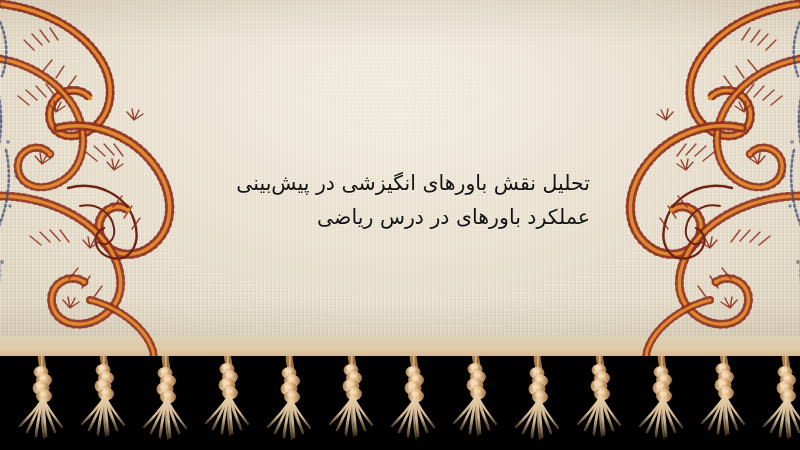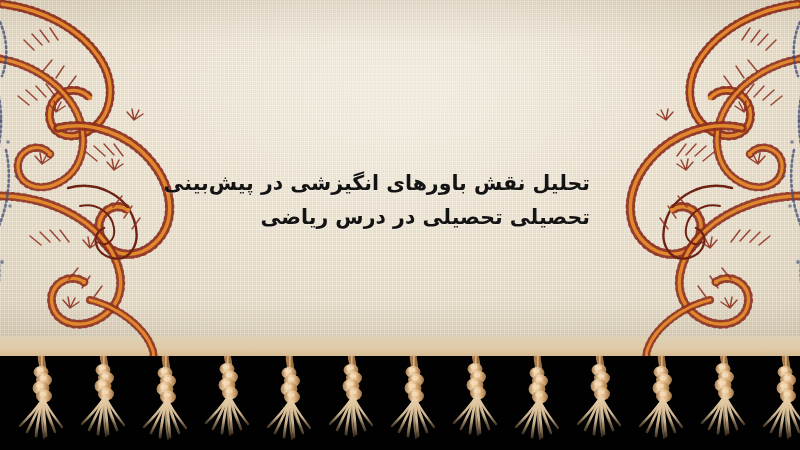--- a/index.html
+++ b/index.html
@@ -57,21 +57,21 @@
   .title-block{
     position:absolute;
     right:210px; top:166px; width:376px;
     text-align:right;
     direction:rtl;
   }
   .title-line{
     color:#131313;
     font-size:20.5px;
     line-height:34px;
-    font-weight:700;
+    font-weight:400;
     letter-spacing:0px;
     white-space:nowrap;
     text-shadow:0 1px 0 rgba(255,255,255,.28);
   }
 
   
   .fringe-band{
     position:absolute;left:0;top:356px;width:800px;height:94px;
     background:#010101;
     overflow:hidden;
@@ -260,21 +260,21 @@
         <circle cx="96" cy="98" r="2.2"></circle>
           <circle cx="56" cy="154" r="2.2"></circle>
         <circle cx="134" cy="210" r="2.2"></circle>
           <circle cx="90" cy="282" r="2.2"></circle>
       </g>
     </g>
   </svg>
 
   <div class="title-block">
     <div class="title-line">تحلیل نقش باورهای انگیزشی در پیش‌بینی</div>
-    <div class="title-line">تحصیلی تحصیلی در درس ریاضی</div>
+    <div class="title-line">عملکرد باورهای در درس ریاضی</div>
   </div>
 
   <div class="fringe-band">
     <svg class="tassels" viewBox="0 0 800 94" preserveAspectRatio="none">
       <defs>
         <linearGradient id="cord" x1="0" y1="0" x2="1" y2="0">
           <stop offset="0%" stop-color="#a87c4c"></stop>
           <stop offset="35%" stop-color="#f0d4ad"></stop>
           <stop offset="65%" stop-color="#e0b684"></stop>
           <stop offset="100%" stop-color="#9a6f40"></stop>

